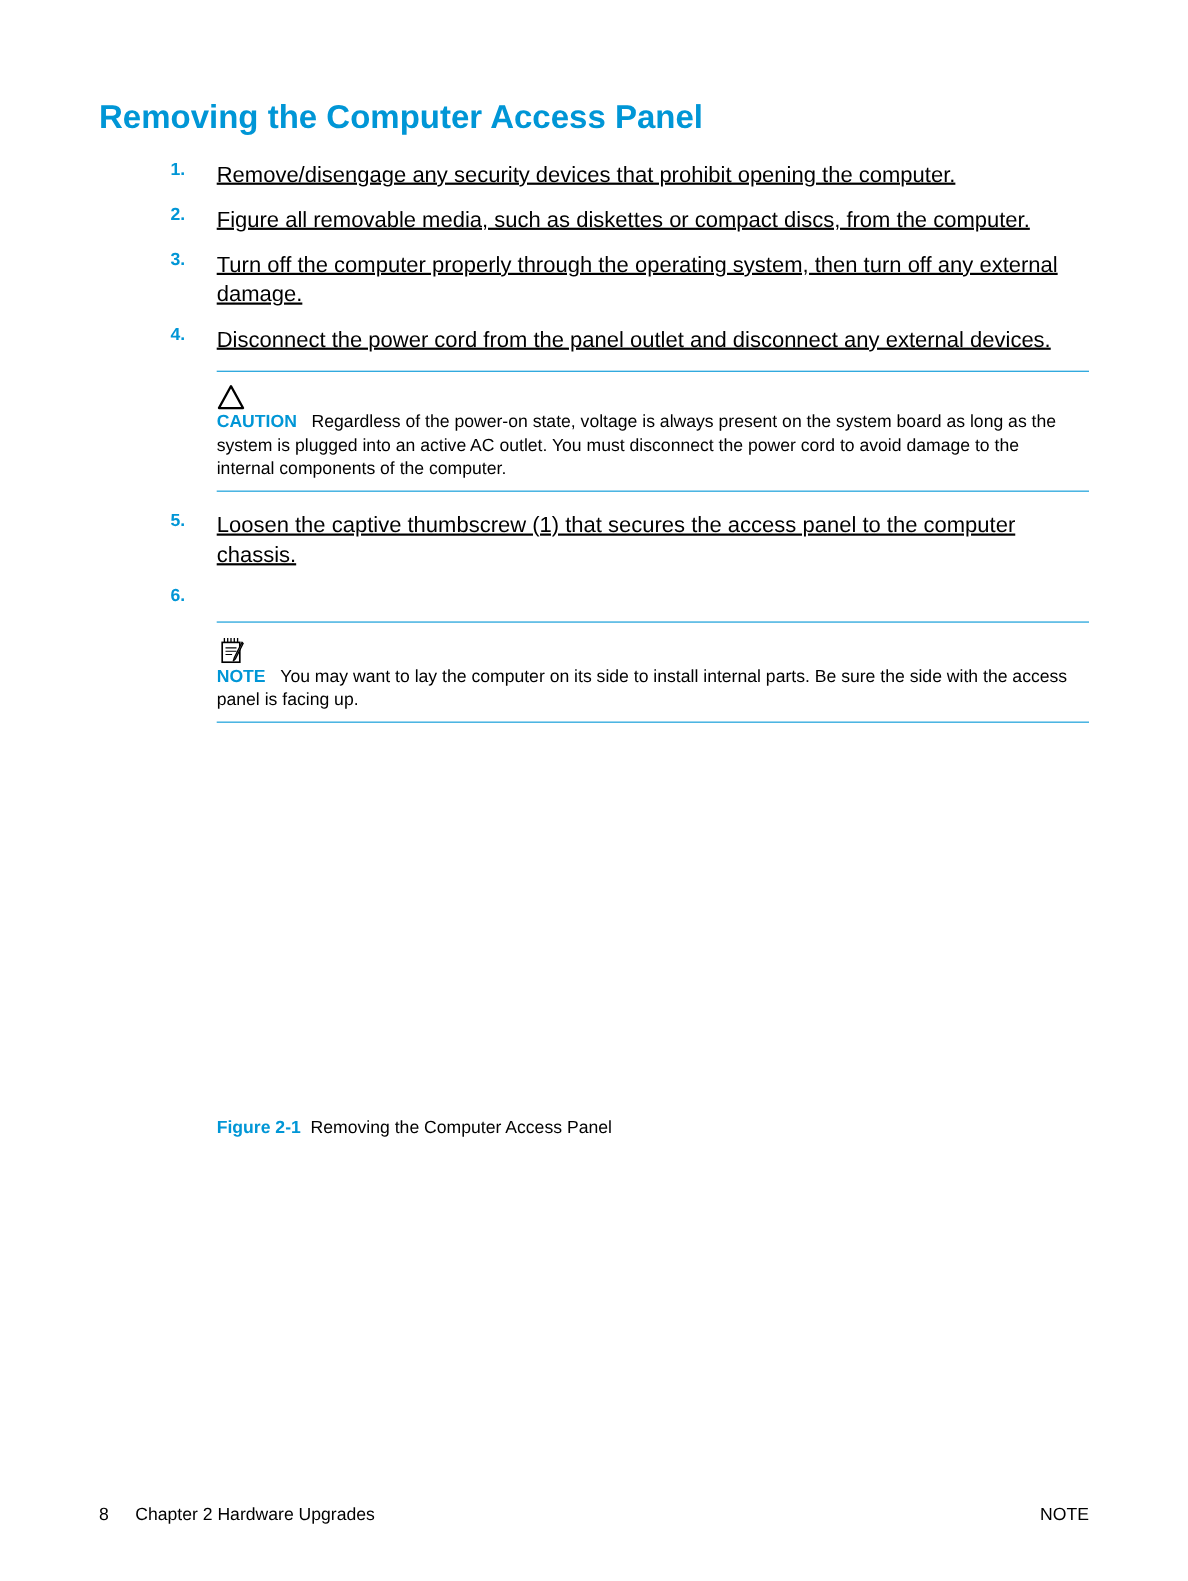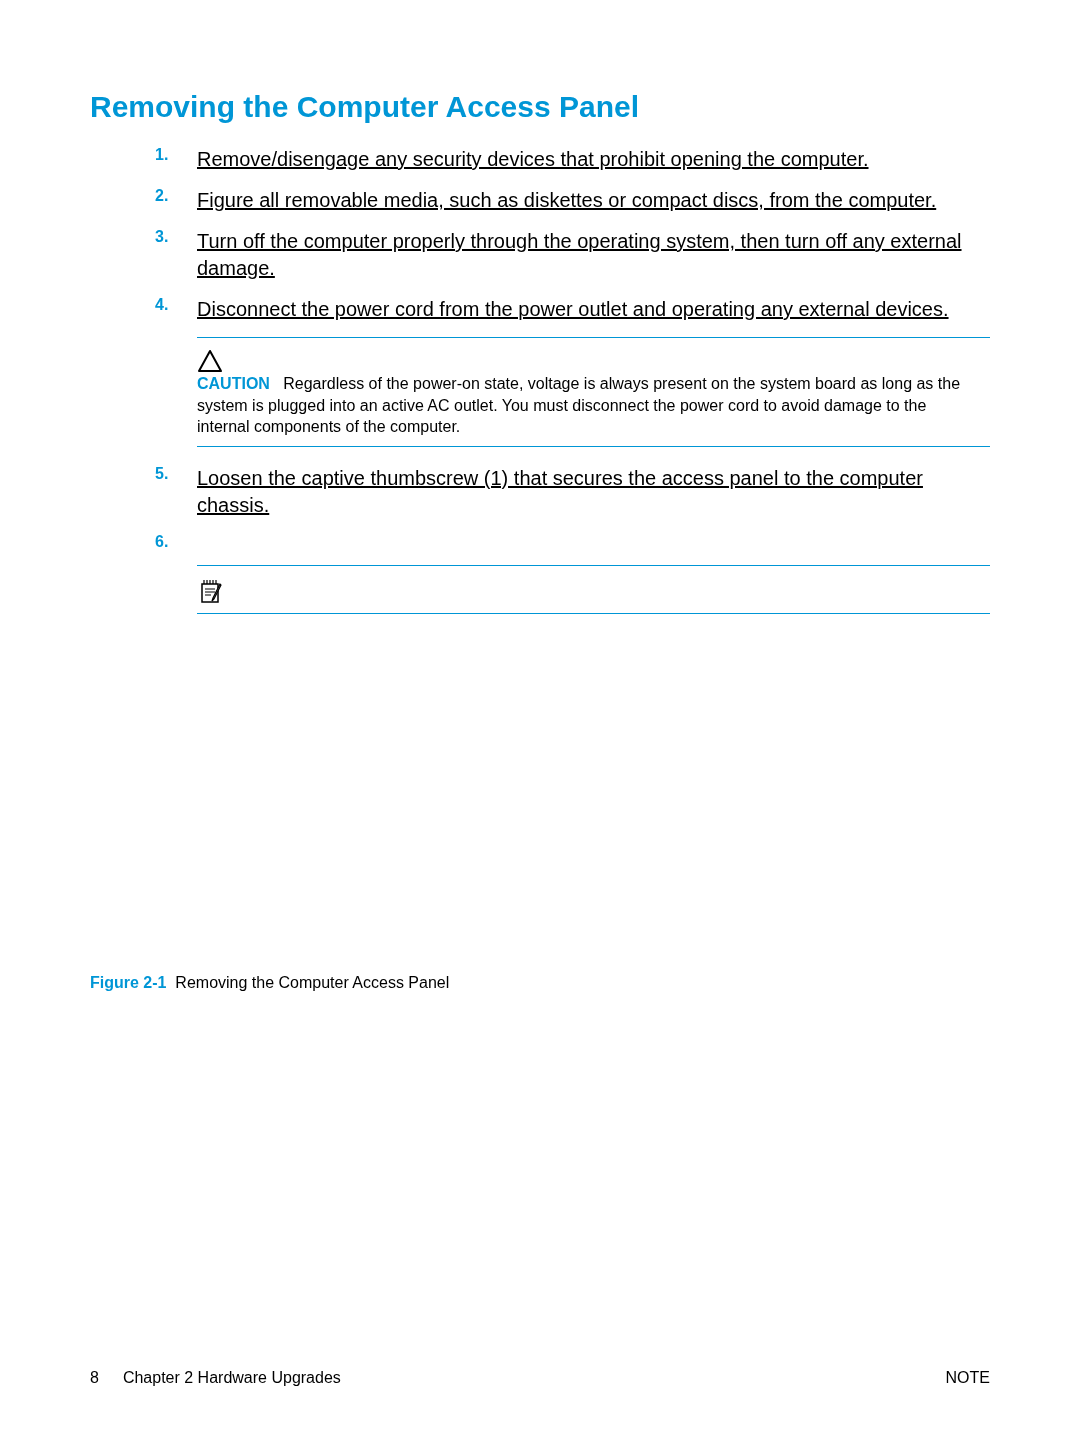--- a/index.html
+++ b/index.html
@@ -60,20 +60,21 @@
     .callout-body {
       font-size: 16px;
       line-height: 1.35;
       padding-right: 10px;
     }
     .callout-label {
       color: #0096d6;
       font-weight: bold;
     }
     .figure-area {
+      margin-left: 107px;
       margin-top: 18px;
     }
     .figure-caption {
       font-size: 16px;
       margin-top: 360px;
     }
     .figure-label {
       color: #0096d6;
       font-weight: bold;
     }
@@ -104,21 +105,21 @@
   <li class="step">
     <span class="step-num">2.</span>
     <span class="step-text">Figure all removable media, such as diskettes or compact discs, from the computer.</span>
   </li>
   <li class="step">
     <span class="step-num">3.</span>
     <span class="step-text">Turn off the computer properly through the operating system, then turn off any external damage.</span>
   </li>
   <li class="step">
     <span class="step-num">4.</span>
-    <span class="step-text">Disconnect the power cord from the power outlet and operating any external devices.</span>
+    <span class="step-text">Disconnect the power cord from the panel outlet and disconnect any external devices.</span>
   </li>
 </ol>
 
 <div class="callout">
   <div class="callout-icon">
     <svg width="26" height="24" viewBox="0 0 26 24">
       <path d="M13 2 L24 22 L2 22 Z" fill="none" stroke="#000" stroke-width="2" stroke-linejoin="round"></path>
     </svg>
   </div>
   <div class="callout-body">
@@ -144,20 +145,23 @@
       <line x1="8" y1="15" x2="18" y2="15" stroke="#000" stroke-width="1"></line>
       <line x1="8" y1="18" x2="14" y2="18" stroke="#000" stroke-width="1"></line>
       <line x1="7" y1="3" x2="7" y2="7" stroke="#000" stroke-width="1.2"></line>
       <line x1="10" y1="3" x2="10" y2="7" stroke="#000" stroke-width="1.2"></line>
       <line x1="13" y1="3" x2="13" y2="7" stroke="#000" stroke-width="1.2"></line>
       <line x1="16" y1="3" x2="16" y2="7" stroke="#000" stroke-width="1.2"></line>
       <line x1="19" y1="3" x2="19" y2="7" stroke="#000" stroke-width="1.2"></line>
       <path d="M24 8 L17 22 L15 24 L16 21 L23 7 Z" fill="#fff" stroke="#000" stroke-width="1.2"></path>
     </svg>
   </div>
+  <div class="callout-body">
+    <span class="callout-label">NOTE</span>&nbsp;&nbsp;&nbsp;<span>You may want to lay the computer on its side to install internal parts. Be sure the side with the access panel is facing up.</span>
+  </div>
 </div>
 
 <div class="figure-area">
   <div class="figure-caption">
     <span class="figure-label">Figure 2-1</span>&nbsp;&nbsp;<span>Removing the Computer Access Panel</span>
   </div>
 </div>
 
 <div class="footer">
   <div class="footer-left">

